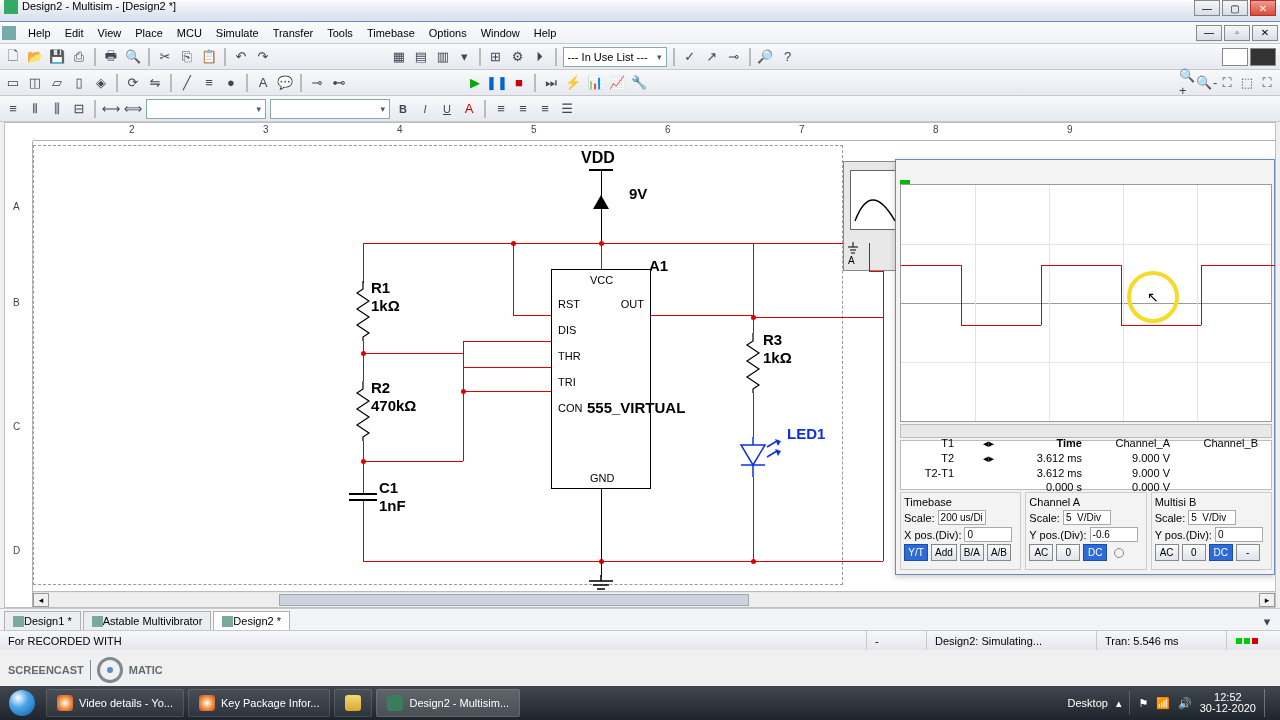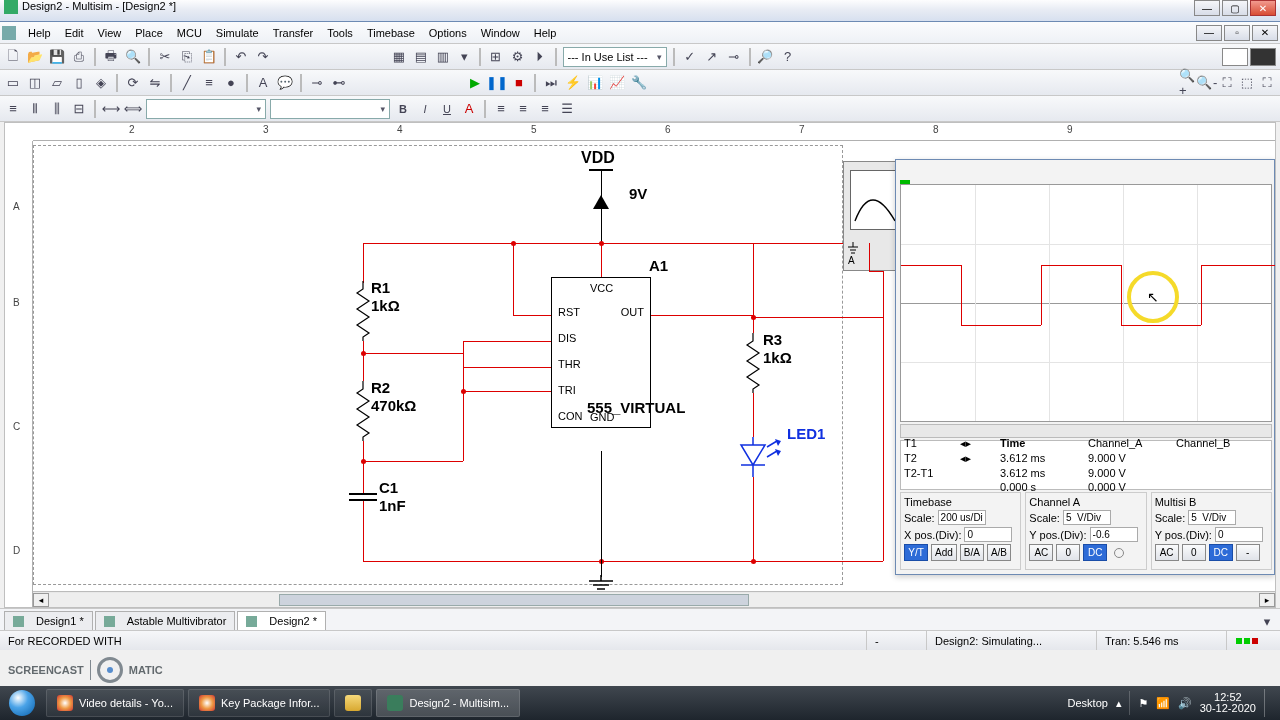--- a/index.html
+++ b/index.html
@@ -53,36 +53,36 @@
 .scope-title{height:20px;background:linear-gradient(#fdfdfe,#dde5f1);border-bottom:1px solid #9ab;display:flex;align-items:center;padding:0 6px;font-size:11px;}
 .scope-screen{position:absolute;left:4px;top:24px;right:2px;height:238px;background:#fff;border:1px solid #999;}
 .grid-line{position:absolute;background:#e4e4e4;}
 .trace{position:absolute;background:#d00;height:1px;}
 .trace.v{width:1px;}
 .midline{position:absolute;left:0;right:0;height:1px;background:#999;top:50%;}
 .scope-hi{position:absolute;width:52px;height:52px;border:4px solid #f5da2a;border-radius:50%;}
 .cursor-arrow{position:absolute;font-size:14px;}
 
 .scope-sb{position:absolute;left:4px;right:2px;top:264px;height:14px;background:#e8e8e8;border:1px solid #bbb;}
-.scope-readout{position:absolute;left:4px;top:280px;right:2px;height:50px;background:#fff;border:1px solid #bbb;display:grid;grid-template-columns:56px 40px 88px 88px 88px;font-size:10px;align-content:center;}
+.scope-readout{position:absolute;left:4px;top:280px;right:2px;height:50px;background:#fff;border:1px solid #bbb;display:grid;grid-template-columns:56px 40px 88px 88px 88px;font-size:10px;align-content:center;text-align:right;}
 .scope-readout div{padding:1px 3px;}
 .scope-ctrl{position:absolute;left:4px;top:332px;right:2px;bottom:4px;background:#f3f3f3;display:flex;gap:4px;}
 .ctrl-col{flex:1;border:1px solid #ccc;padding:3px;font-size:10px;}
 .ctrl-col .row{display:flex;align-items:center;gap:3px;margin:2px 0;}
 .ctrl-col input{width:48px;height:15px;border:1px solid #aaa;padding:0 2px;font-size:10px;}
 .smbtn{height:17px;min-width:24px;border:1px solid #888;background:linear-gradient(#fafbfc,#e0e3e9);font-size:10px;display:inline-flex;align-items:center;justify-content:center;cursor:pointer;padding:0 3px;}
 .smbtn.on{background:#2d6bd7;color:#fff;border-color:#1a4da8;}
 
 .hscroll{height:16px;background:#e8e8e8;border-top:1px solid #bbb;position:absolute;left:28px;right:0;bottom:0;display:flex;align-items:center;}
 .hscroll .arr{width:16px;height:14px;border:1px solid #999;background:#f0f0f0;display:flex;align-items:center;justify-content:center;font-size:9px;}
 .hscroll .track{flex:1;height:14px;background:#eee;position:relative;}
 .hscroll .thumb{position:absolute;left:230px;width:470px;height:12px;top:1px;background:#cdd3dd;border:1px solid #9aa;}
 
 .tabs{height:22px;background:#f3f4f7;display:flex;align-items:flex-end;padding:0 4px;gap:2px;border-top:1px solid #c8c8c8;}
-.tabs .tab{padding:3px 8px;border:1px solid #b0b0b0;border-bottom:none;background:#ecedf0;font-size:11px;display:flex;align-items:center;gap:12px;cursor:pointer;}
+.tabs .tab{padding:3px 8px;border:1px solid #b0b0b0;border-bottom:none;background:#ecedf0;font-size:11px;display:flex;align-items:center;gap:0;cursor:pointer;}
 .tabs .tab.active{background:#fff;}
 .tabs .tab .ic{width:11px;height:11px;background:#7a9;}
 
 .status{height:20px;background:linear-gradient(#f6f7f9,#e5e7ec);border-top:1px solid #c8c8c8;display:flex;align-items:flex-end;font-size:11px;}
 .status .cell{padding:0 8px;border-left:1px solid #c8c8c8;height:100%;display:flex;align-items:center;}
 .status .cell:first-child{border:none;}
 
 .taskbar{position:absolute;left:0;right:0;bottom:0;height:34px;background:linear-gradient(#40474f,#1e252d);display:flex;align-items:center;color:#fff;}
 .start{width:44px;height:34px;display:flex;align-items:center;justify-content:center;}
 .start .orb{width:26px;height:26px;border-radius:50%;background:radial-gradient(circle at 35% 30%,#fff,#4aa3e8 40%,#0a5fa8);}
@@ -304,21 +304,21 @@
 
     <div class="wire h" style="left:330px;top:420px;width:520px"></div>
     <div class="node" style="left:568px;top:420px"></div>
     <div class="node" style="left:720px;top:420px"></div>
     <div class="wire v black" style="left:568px;top:310px;height:126px"></div>
     <svg style="position:absolute;left:554px;top:434px" width="28" height="18">
         <path d="M14 0 v6 M2 6 h24 M6 10 h16 M10 14 h8" stroke="#000" stroke-width="1.5"></path>
       </svg>
 
     <div class="schem-label" style="left:616px;top:116px">A1</div>
-    <div class="chip" style="left:518px;top:136px;width:100px;height:151px">
+    <div class="chip" style="left:518px;top:128px;width:100px;height:220px">
       <span class="pin" style="left:38px;top:4px">VCC</span>
       <span class="pin" style="left:6px;top:28px">RST</span>
       <span class="pin" style="right:6px;top:28px">OUT</span>
       <span class="pin" style="left:6px;top:54px">DIS</span>
       <span class="pin" style="left:6px;top:80px">THR</span>
       <span class="pin" style="left:6px;top:106px">TRI</span>
       <span class="pin" style="left:6px;top:132px">CON</span>
       <span class="pin" style="left:38px;bottom:4px">GND</span>
     </div>
     <div class="schem-label" style="left:554px;top:258px;font-size:15px">555_VIRTUAL</div>

